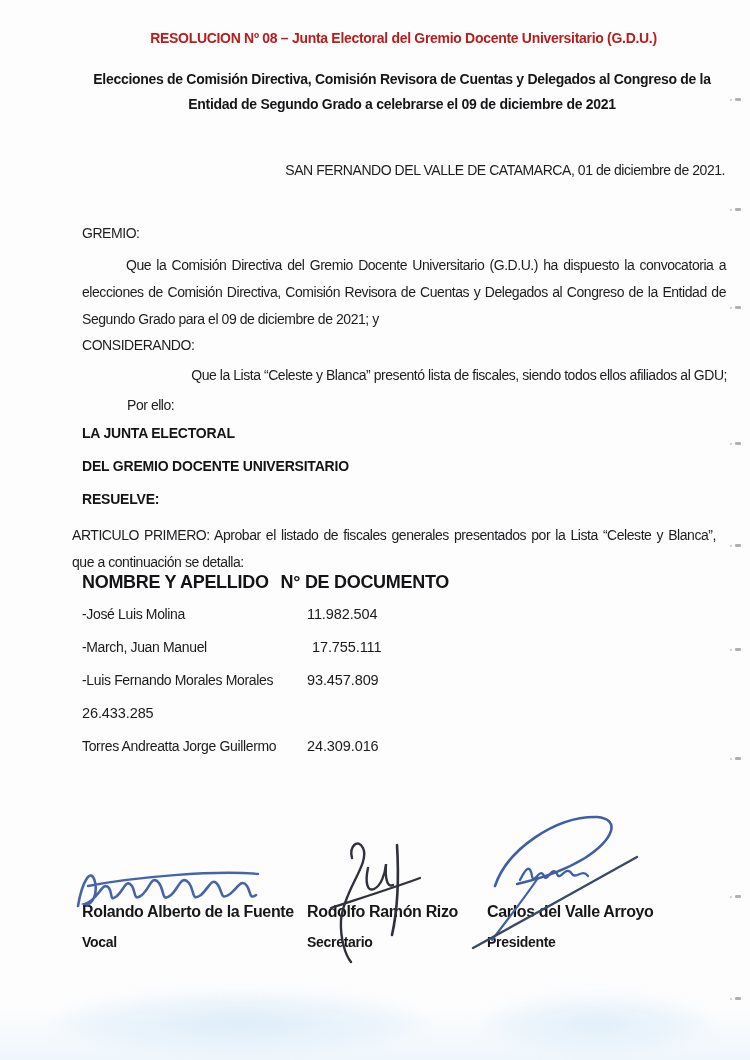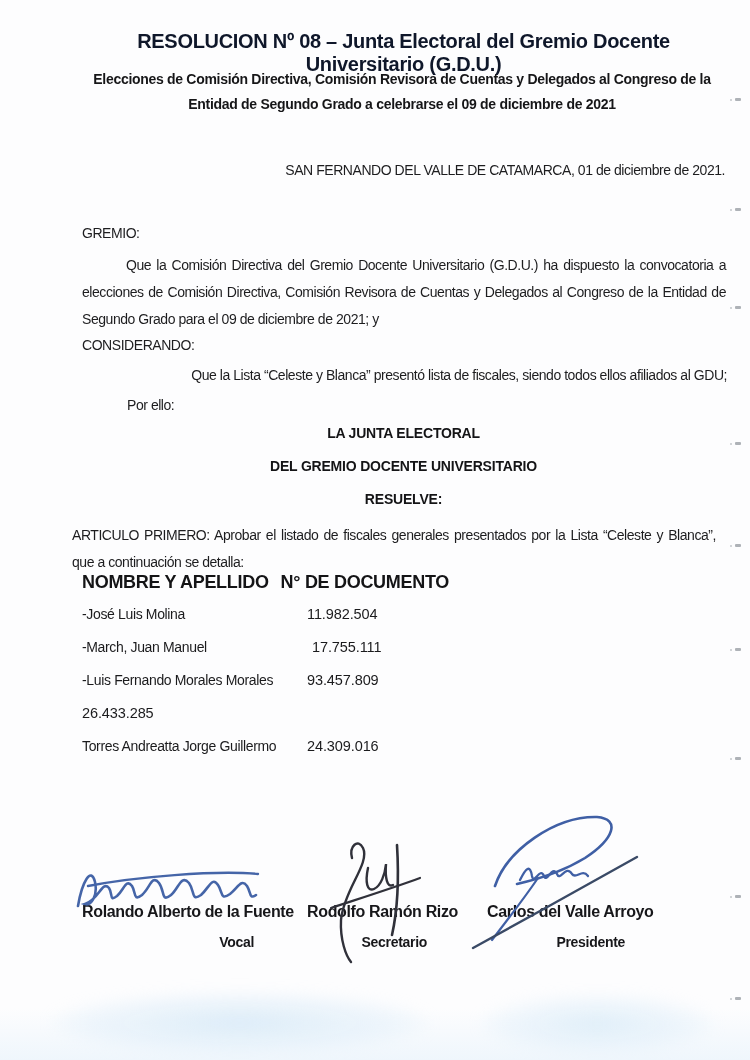--- a/index.html
+++ b/index.html
@@ -11,22 +11,22 @@
     margin: 0 auto;
     background: #fdfdfe;
     overflow: hidden;
     font-family: "Liberation Sans", sans-serif;
     color: #1b1b1d;
   }
   .abs { position: absolute; }
   .title {
     left: 82px; top: 30px; width: 643px;
     text-align: center;
-    font-size: 20px; font-weight: 700; letter-spacing: -0.3px;
-    color: #0f172a;
+    font-size: 14px; font-weight: 700; letter-spacing: -0.3px;
+    color: #b91c1c;
   }
   .subtitle {
     left: 82px; top: 67px; width: 640px;
     text-align: center;
     font-size: 14px; font-weight: 700; letter-spacing: -0.3px;
     line-height: 25px;
     color: #161618;
   }
   .bodytext {
     font-size: 14px; letter-spacing: -0.45px; line-height: 27px;
@@ -37,21 +37,21 @@
   .label-line { left: 82px; top: 220px; }
   .visto-para {
     left: 82px; top: 252px; width: 644px;
     text-align: justify; text-indent: 44px;
   }
   .label-line2 { left: 82px; top: 332px; }
   .consid-para { left: 127px; top: 362px; width: 600px; }
   .por-ello { left: 127px; top: 392px; }
   .center-heading {
     left: 82px; width: 643px;
-    text-align: center;
+    text-align: left;
     font-size: 14px; font-weight: 700; letter-spacing: -0.2px;
     color: #141416;
   }
   .h-junta { top: 425px; }
   .h-gremio { top: 458px; }
   .h-resuelve { top: 491px; }
   .art1-para {
     left: 72px; top: 522px; width: 644px;
     text-align: justify;
   }
@@ -65,21 +65,21 @@
   .tbl-row { display: flex; height: 33px; align-items: flex-start; }
   .tbl-name { width: 225px; font-size: 14px; letter-spacing: -0.35px; }
   .tbl-doc  { font-size: 14.5px; letter-spacing: -0.1px; }
   .art2-para { left: 127px; top: 806px; width: 560px; }
   .sig-name {
     top: 903px;
     font-size: 16px; font-weight: 700; letter-spacing: -0.35px;
     color: #17171a;
   }
   .sig-role {
-    top: 934px; text-align: right;
+    top: 934px; text-align: left;
     font-size: 14px; font-weight: 700; letter-spacing: -0.3px;
     color: #17171a;
   }
   .sig1-name { left: 82px; }
   .sig2-name { left: 307px; }
   .sig3-name { left: 487px; }
   .sig1-role { left: 82px;  width: 172px; }
   .sig2-role { left: 307px; width: 120px; }
   .sig3-role { left: 487px; width: 138px; }
   .ink-layer { left: 55px; top: 808px; width: 600px; height: 165px; }

